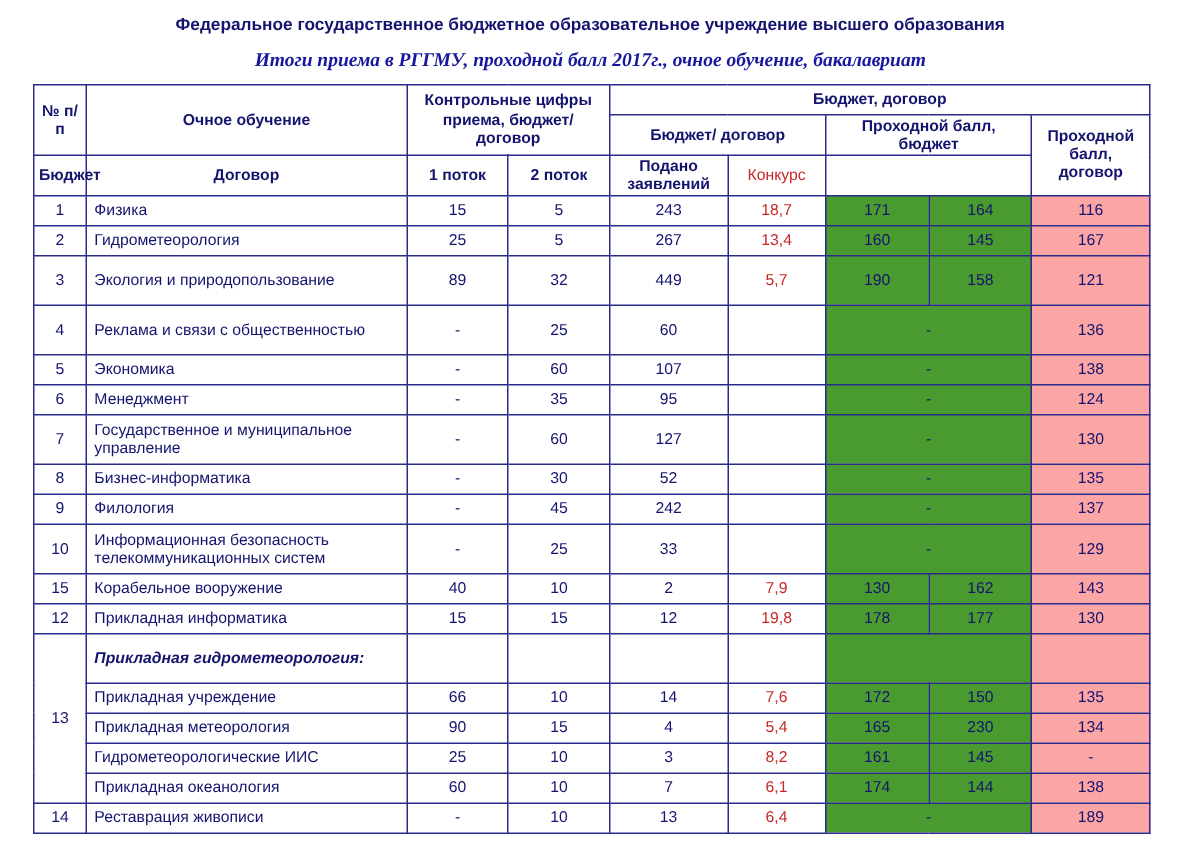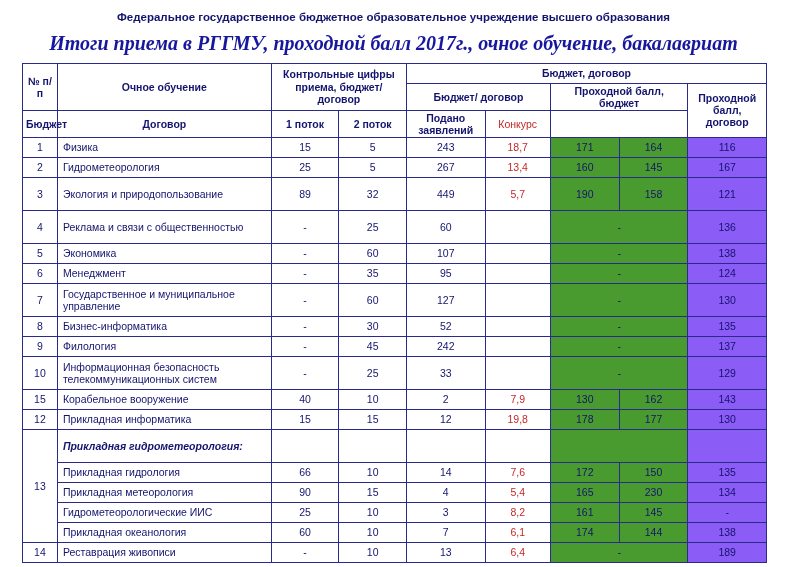--- a/index.html
+++ b/index.html
@@ -22,21 +22,21 @@
     font-size:11.5px;
     color:#14146e;
     line-height:1.35;
   }
   .hdr .l2{font-size:11.5px;}
   .title{
     text-align:center;
     font-family:"Liberation Serif", serif;
     font-style:italic;
     font-weight:bold;
-    font-size:20px;
+    font-size:13px;
     color:#17179e;
     margin-top:6px;
     margin-bottom:8px;
   }
   table{
     border-collapse:collapse;
     width:745px;
     margin:0 auto;
     table-layout:fixed;
     font-size:10.5px;
@@ -50,21 +50,21 @@
     line-height:1.15;
     font-weight:normal;
     height:17px;
   }
   th{font-weight:bold;}
   .hdrcell{font-weight:bold;font-size:10.5px;}
   .left{text-align:left;padding-left:5px;}
   .num{text-align:center;}
   .red{color:#c62828;font-weight:normal;}
   .green{background:#4a9b2f;margin-top:42px;}
-  .blue{background:#8b5cf6;margin-top:27px;}
+  .blue{background:#fca5a5;margin-top:27px;}
   .ital{font-style:italic;font-weight:bold;}
   
   col.c0{width:32px;}
   col.c1{width:196px;}
   col.c2{width:62px;}
   col.c3{width:62px;}
   col.c4{width:72px;}
   col.c5{width:60px;}
   col.c6{width:63px;}
   col.c7{width:63px;}
@@ -249,21 +249,21 @@
             <td class="num" rowspan="5">13</td>
             <td class="left ital">Прикладная гидрометеорология:</td>
             <td class="num"></td>
             <td class="num"></td>
             <td class="num"></td>
             <td class="num red"></td>
             <td class="num green" colspan="2"></td>
             <td class="num blue"></td>
           </tr>
           <tr>
-            <td class="left">Прикладная гидрология</td>
+            <td class="left">Прикладная учреждение</td>
             <td class="num">66</td>
             <td class="num">10</td>
             <td class="num">14</td>
             <td class="num red">7,6</td>
             <td class="num green">172</td>
             <td class="num green">150</td>
             <td class="num blue">135</td>
           </tr>
           <tr>
             <td class="left">Прикладная метеорология</td>

